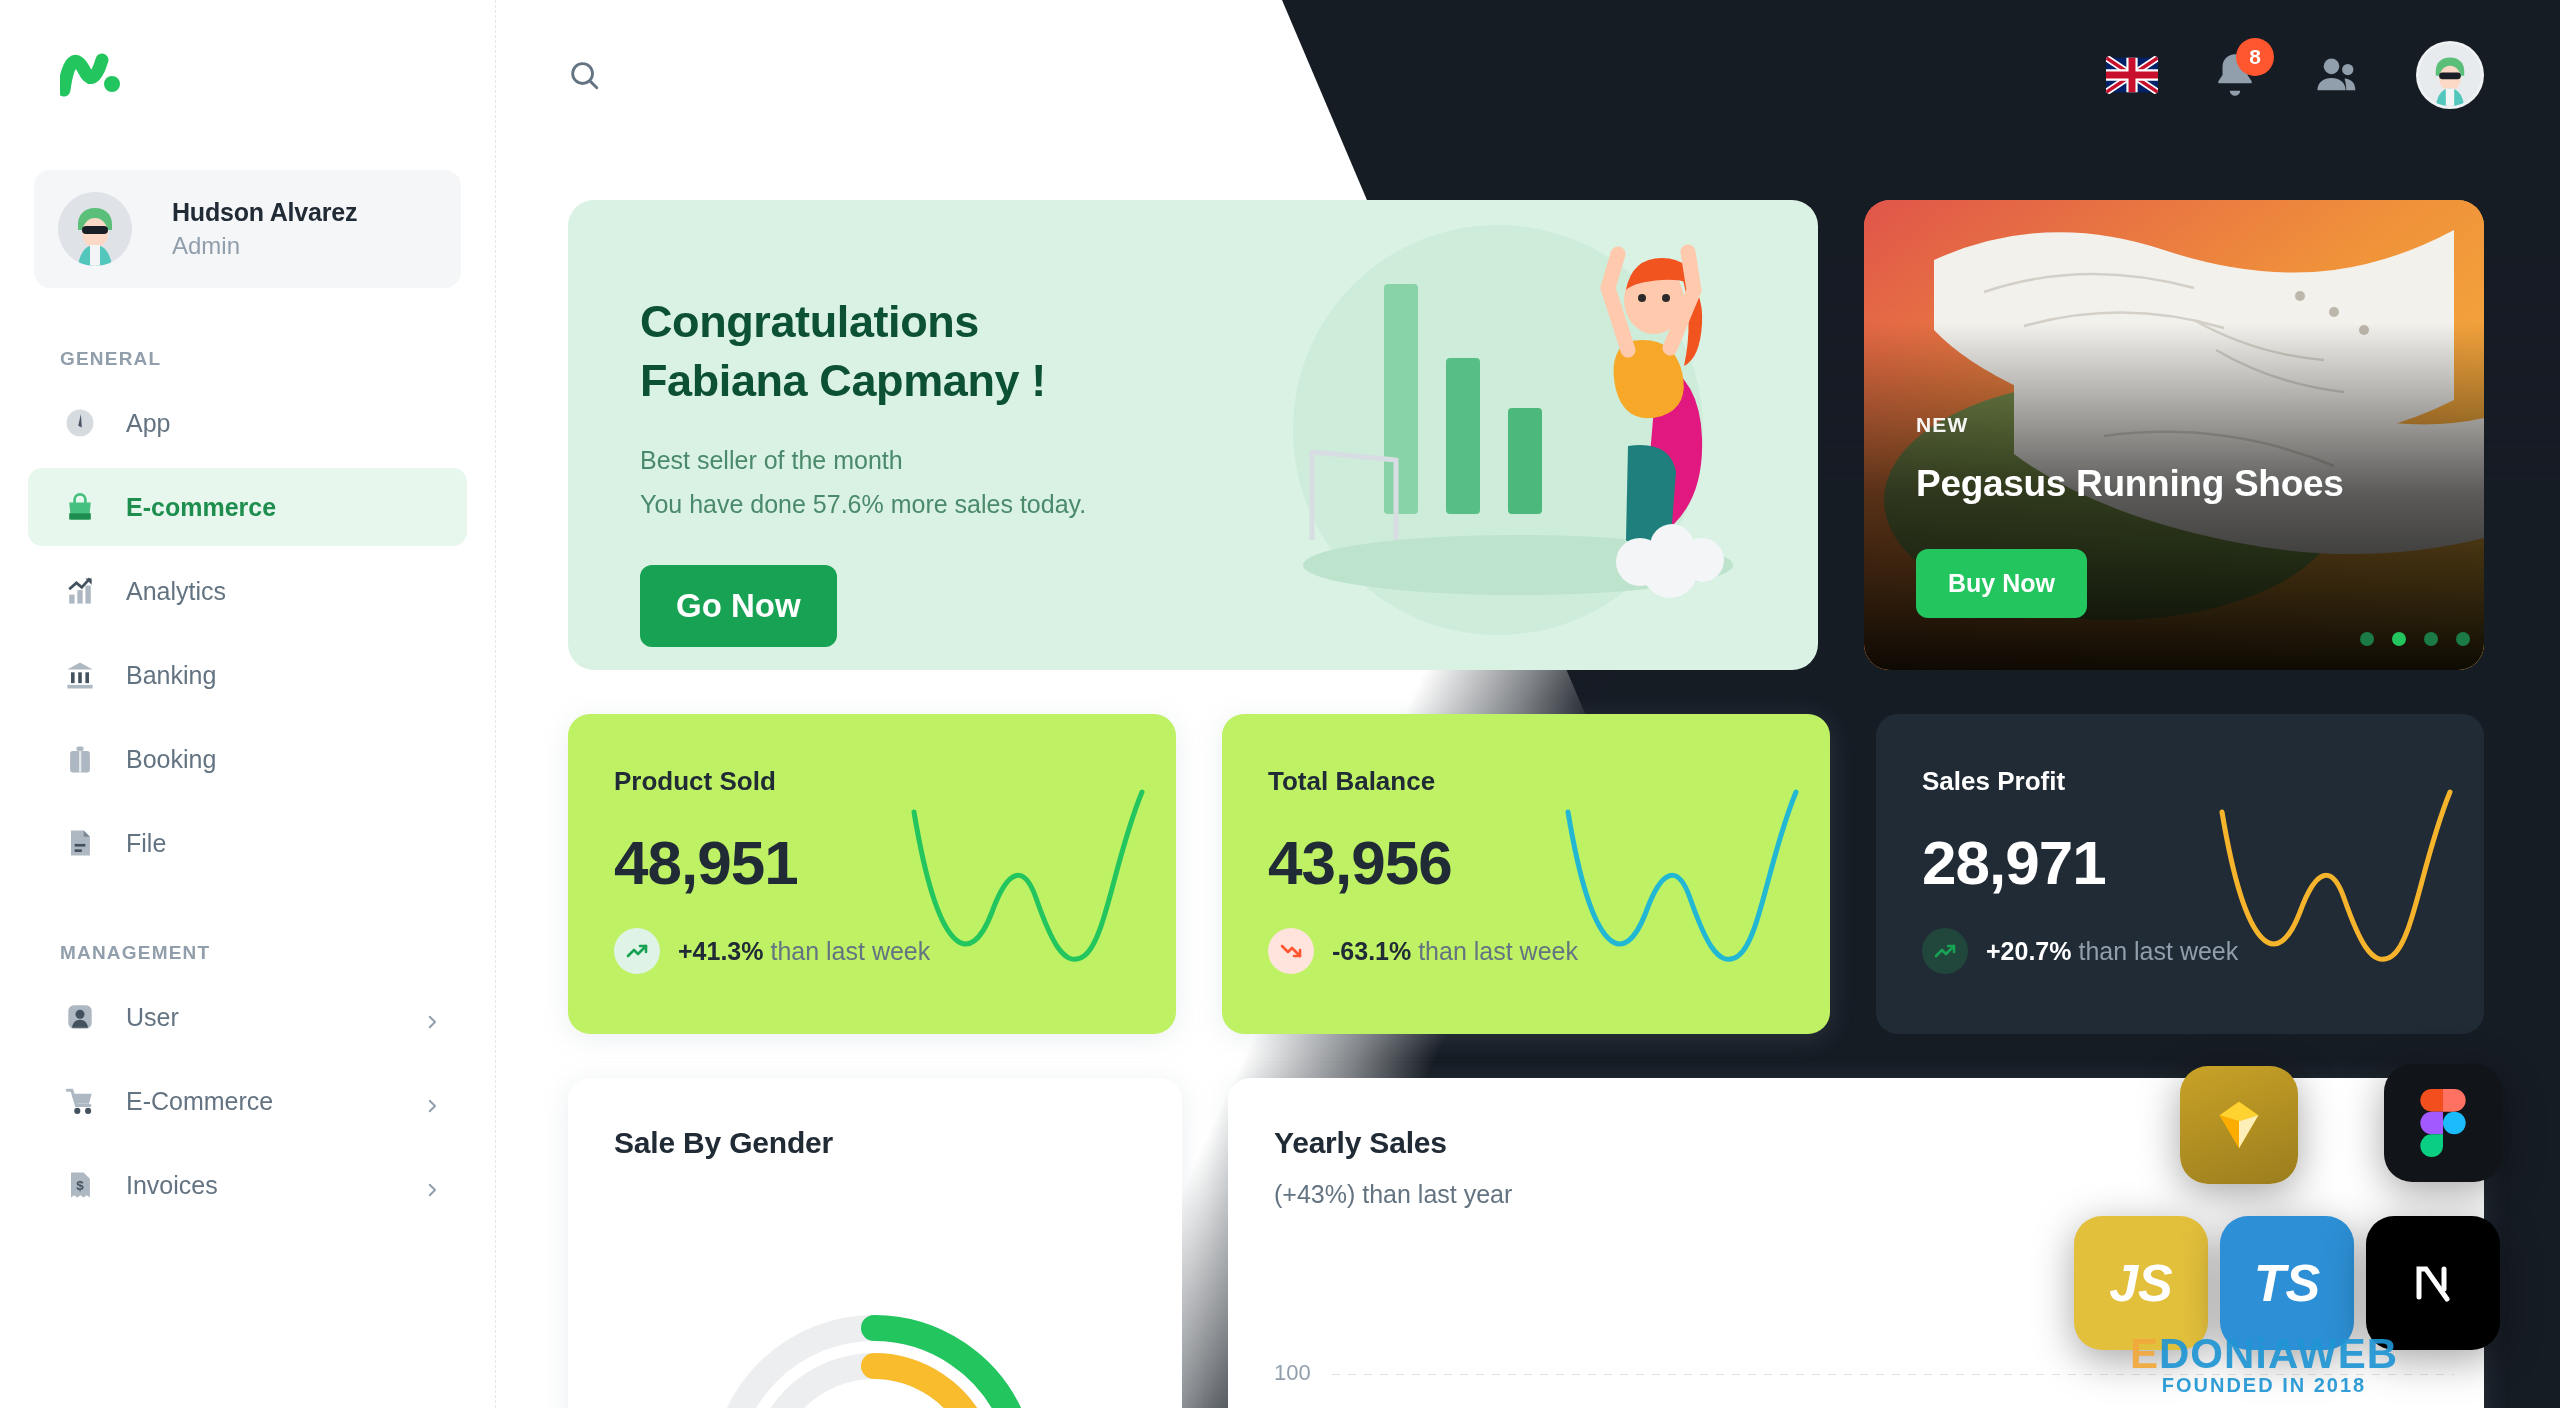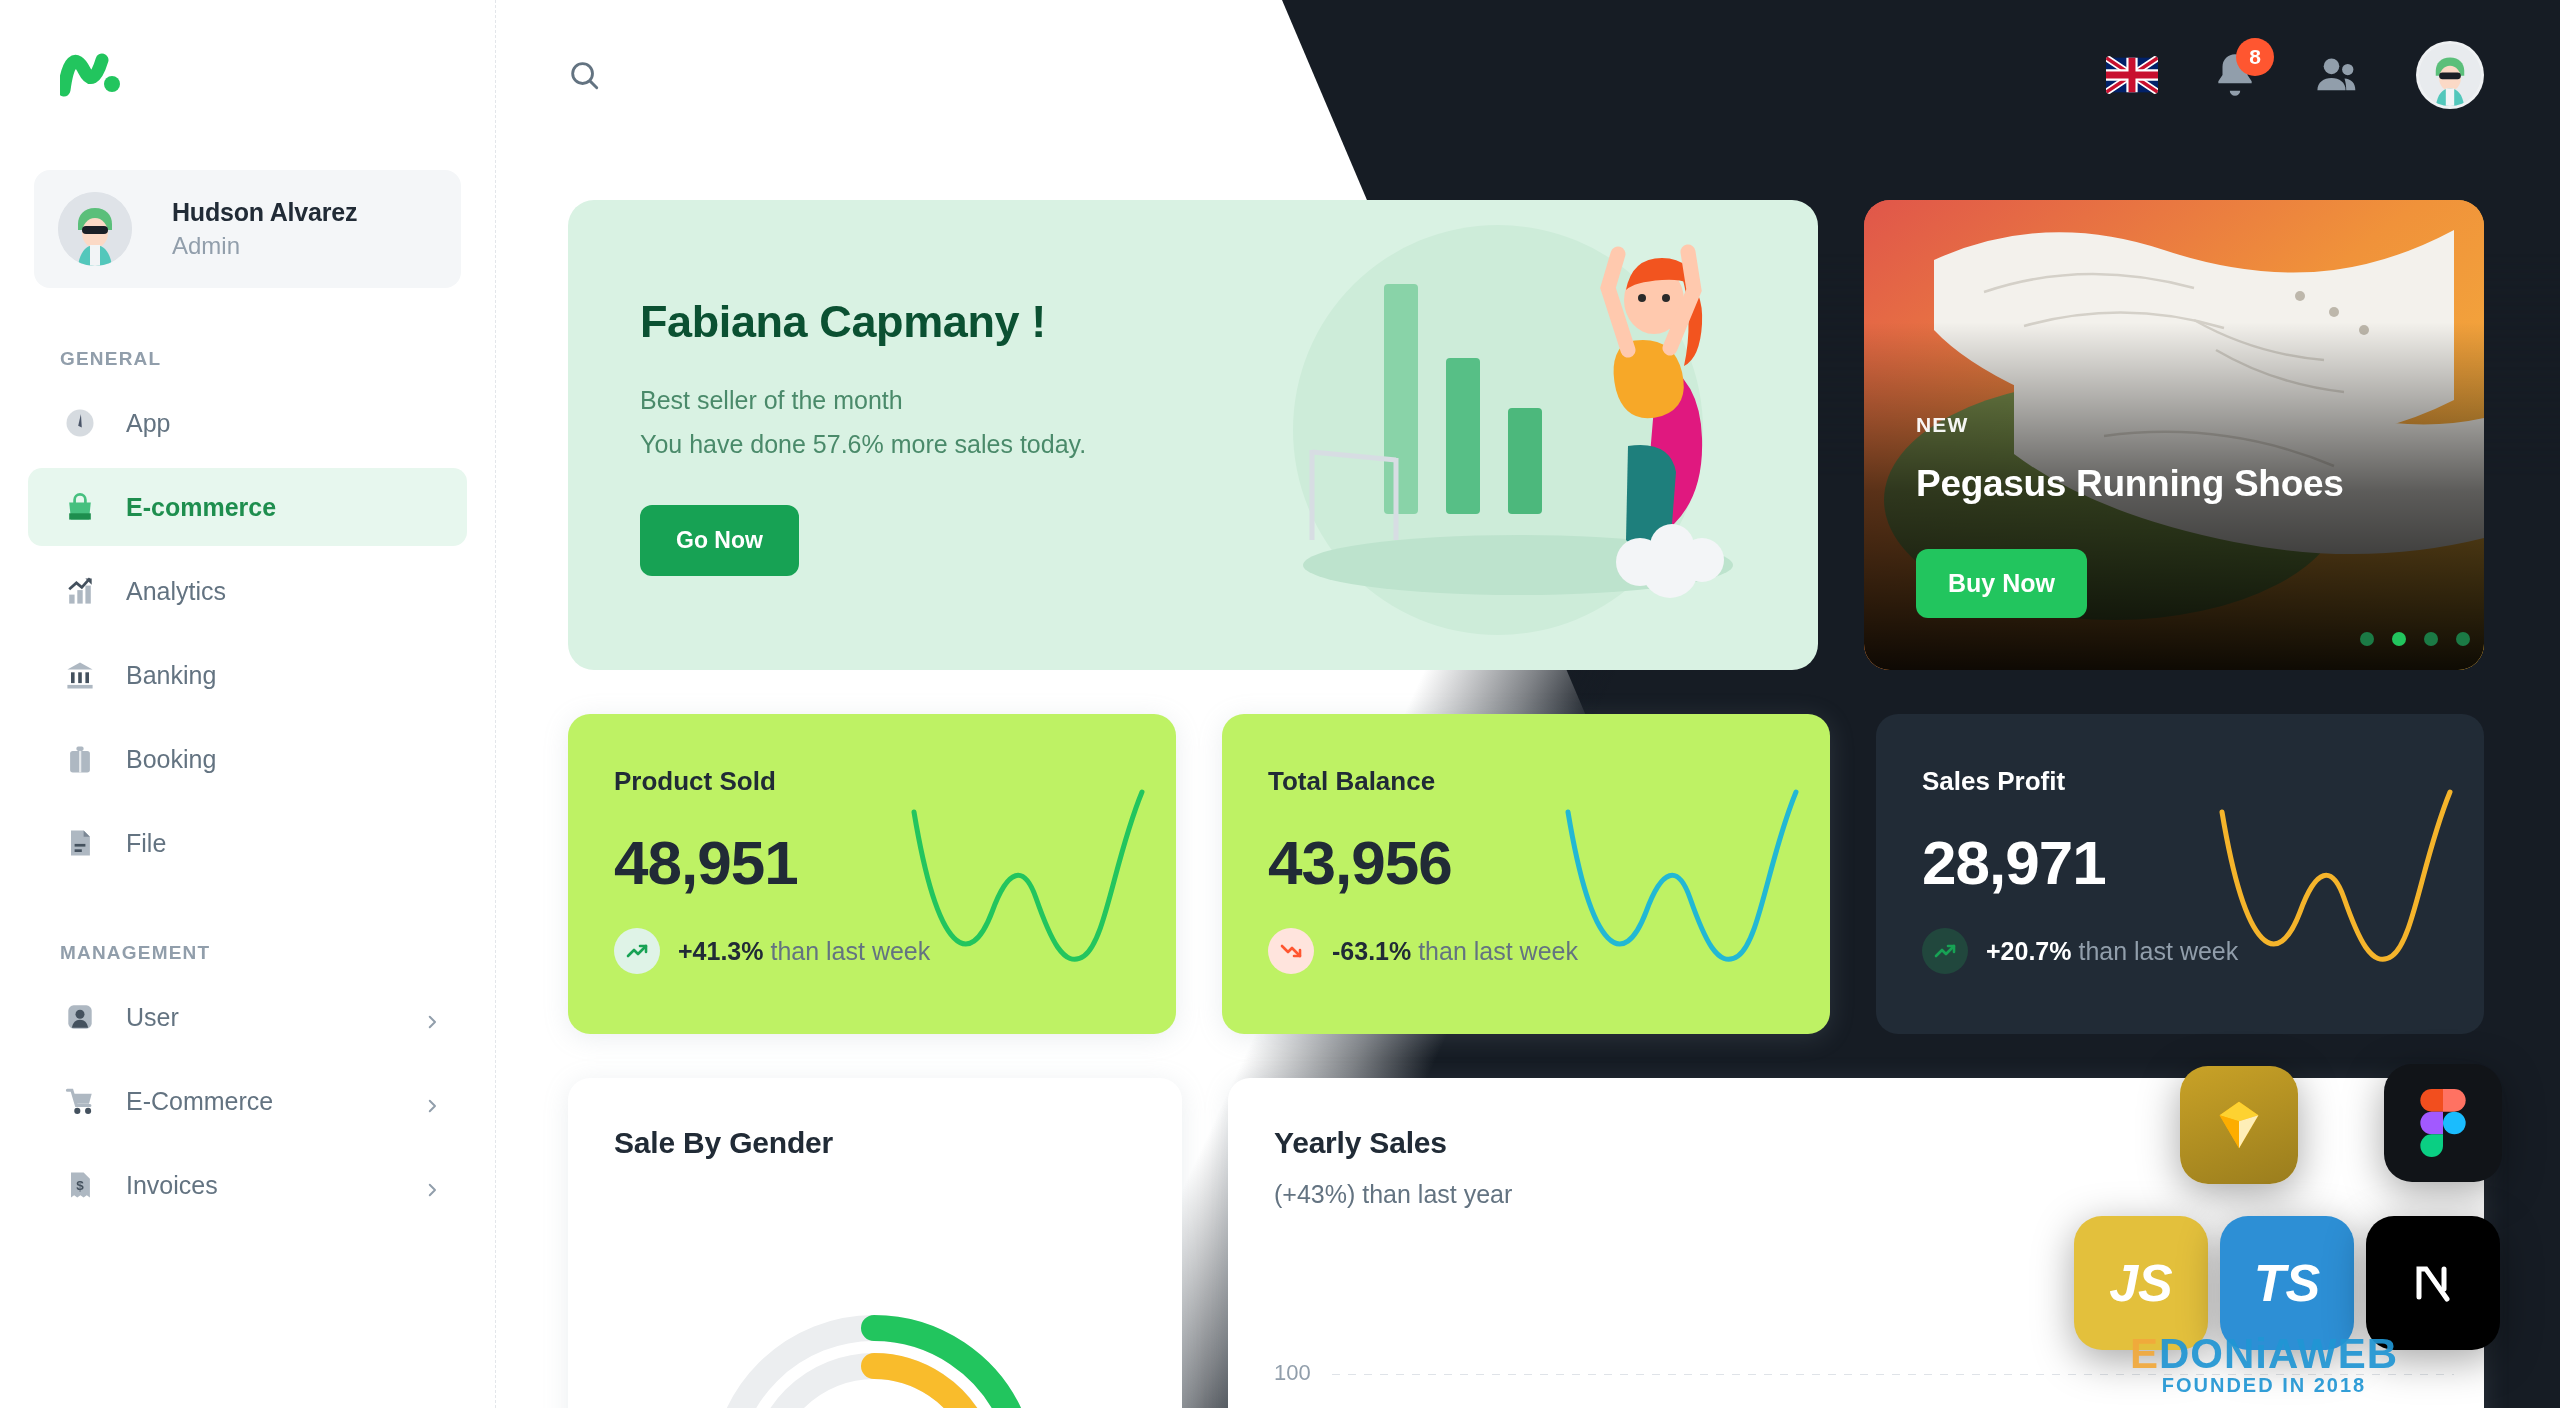--- a/index.html
+++ b/index.html
@@ -86,21 +86,21 @@
   
   .congrats{
     flex:1 1 0; min-width:0; height:470px; border-radius:26px;
     background:#d9f2e3; position:relative; overflow:hidden;
     padding:92px 0 0 72px;
   }
   .cg-title{ font-size:45px; font-weight:700; color:#0b5132; line-height:1.32; letter-spacing:-.4px;}
   .cg-sub{ font-size:25px; color:#4a8a6a; margin-top:30px; line-height:1.52;}
   .cg-btn{
     display:inline-block; margin-top:42px; background:#17a254; color:#fff;
-    font-size:23px; font-weight:700; padding:22px 36px; border-radius:12px;
+    font-size:33px; font-weight:700; padding:22px 36px; border-radius:12px;
     border:none; cursor:pointer; font-family:inherit;
   }
   .cg-art{ position:absolute; right:-10px; top:10px; width:640px; height:460px;}
 
   
   .promo{
     width:620px; flex:none; height:470px; border-radius:26px; position:relative;
     overflow:hidden; background:linear-gradient(110deg,#e0564a 0%,#f0923a 42%,#f5b43f 100%);
   }
   .promo-shade{ position:absolute; inset:0;
@@ -356,20 +356,21 @@
       </svg>
     </div>
   </div>
 </div>
 
 <div id="main">
 
   <div class="row1">
 
     <div class="congrats">
+      <div class="cg-title">Congratulations</div>
       <div class="cg-title">Fabiana Capmany !</div>
       <div class="cg-sub">Best seller of the month</div>
       <div class="cg-sub" style="margin-top:6px">You have done 57.6% more sales today.</div>
       <button class="cg-btn">Go Now</button>
 
       <div class="cg-art">
         <svg viewBox="0 0 640 460" width="640" height="460">
           <circle cx="310" cy="220" r="205" fill="#cdecd9"></circle>
           <ellipse cx="330" cy="355" rx="215" ry="30" fill="#bde3cd"></ellipse>
           <rect x="196" y="74" width="34" height="230" rx="4" fill="#7ccf9f" opacity=".85"></rect>

